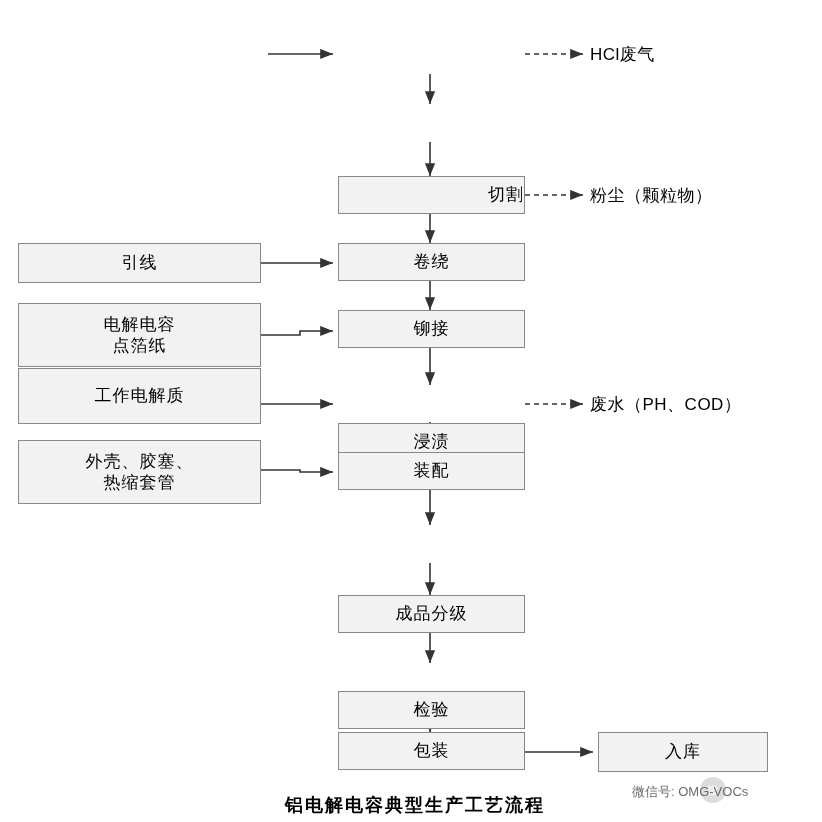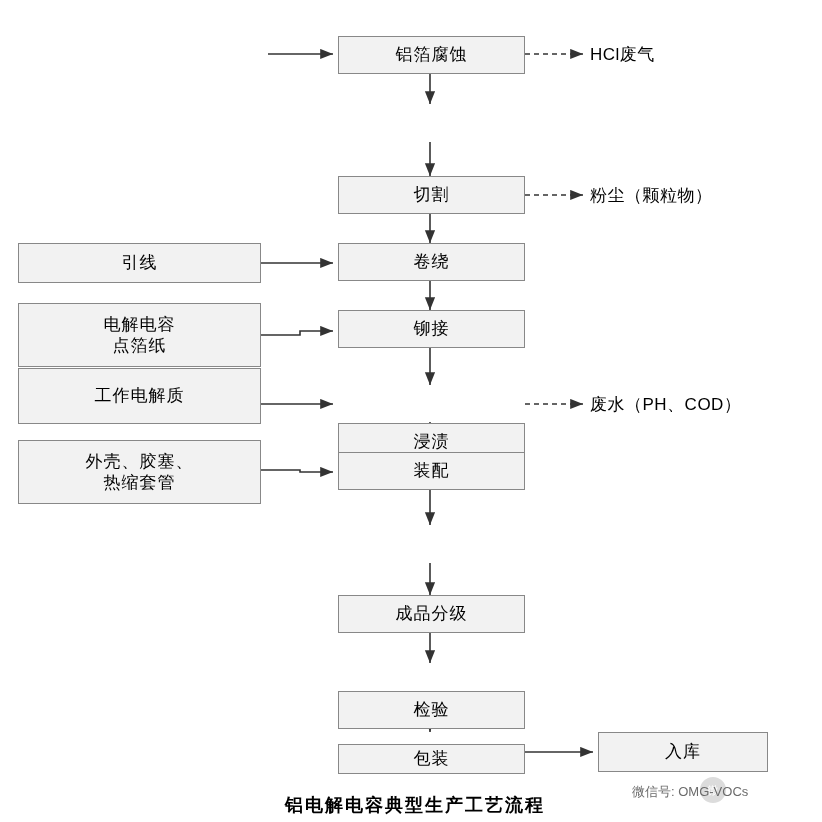--- a/index.html
+++ b/index.html
@@ -127,26 +127,23 @@
       <line x1="261" y1="263" x2="333" y2="263" marker-end="url(#arrow)"></line>
       <path d="M261,335 L300,335 L300,331 L333,331" marker-end="url(#arrow)"></path>
       <line x1="261" y1="404" x2="333" y2="404" marker-end="url(#arrow)"></line>
       <path d="M261,470 L300,470 L300,472 L333,472" marker-end="url(#arrow)"></path>
 
       <line x1="525" y1="752" x2="593" y2="752" marker-end="url(#arrow)"></line>
     </g>
   </svg>
 
 
-  <div class="node" style="left:338px; top:36px; width:187px; height:38px;">
-    <span>铝箔腐蚀</span>
-  </div>
-
-
-  <div class="node" style="left:338px; top:176px; width:187px; height:38px;">
+
+
+  <div class="node" style="left:338px; top:176px; width:187px; height:38px;justify-content:flex-end;">
     <span>切割</span>
   </div>
 
   <div class="node" style="left:338px; top:243px; width:187px; height:38px;">
     <span>卷绕</span>
   </div>
 
   <div class="node" style="left:338px; top:310px; width:187px; height:38px;">
     <span>铆接</span>
   </div>
@@ -161,21 +158,21 @@
 
 
   <div class="node" style="left:338px; top:595px; width:187px; height:38px;">
     <span>成品分级</span>
   </div>
 
   <div class="node" style="left:338px; top:663px; width:187px; height:38px;margin-top:28px;">
     <span>检验</span>
   </div>
 
-  <div class="node" style="left:338px; top:732px; width:187px; height:30px;margin-top:12px;">
+  <div class="node" style="left:338px; top:732px; width:187px; height:38px;">
     <span>包装</span>
   </div>
 
   <div class="node" style="left:598px; top:732px; width:170px; height:40px;">
     <span>入库</span>
   </div>
 
   <div class="node" style="left:18px; top:243px; width:243px; height:40px;">
     <span>引线</span>
   </div>

